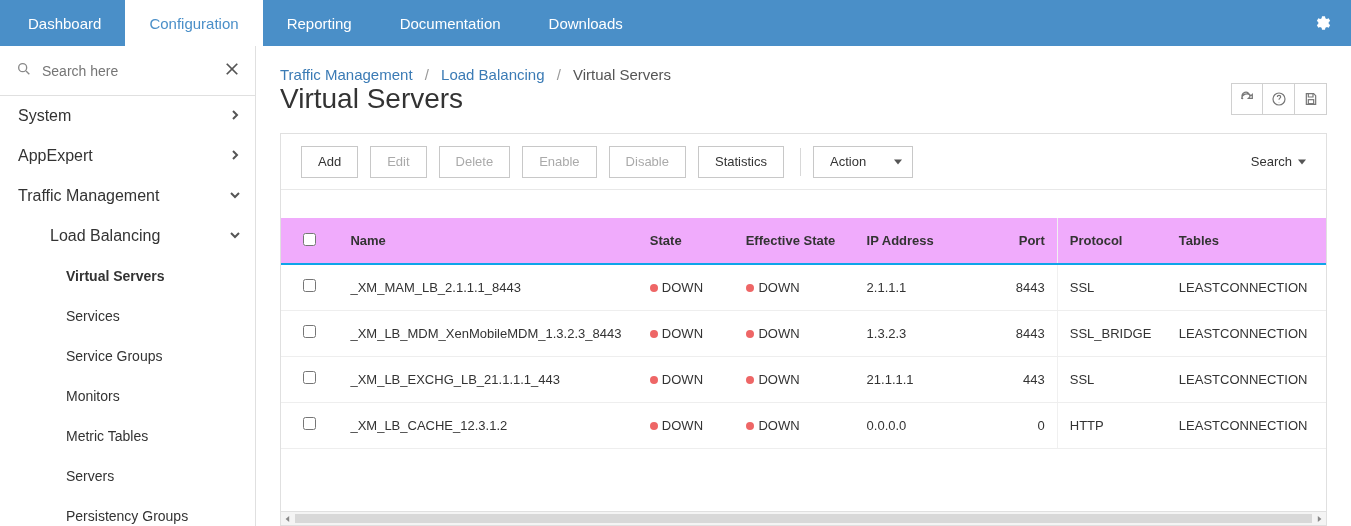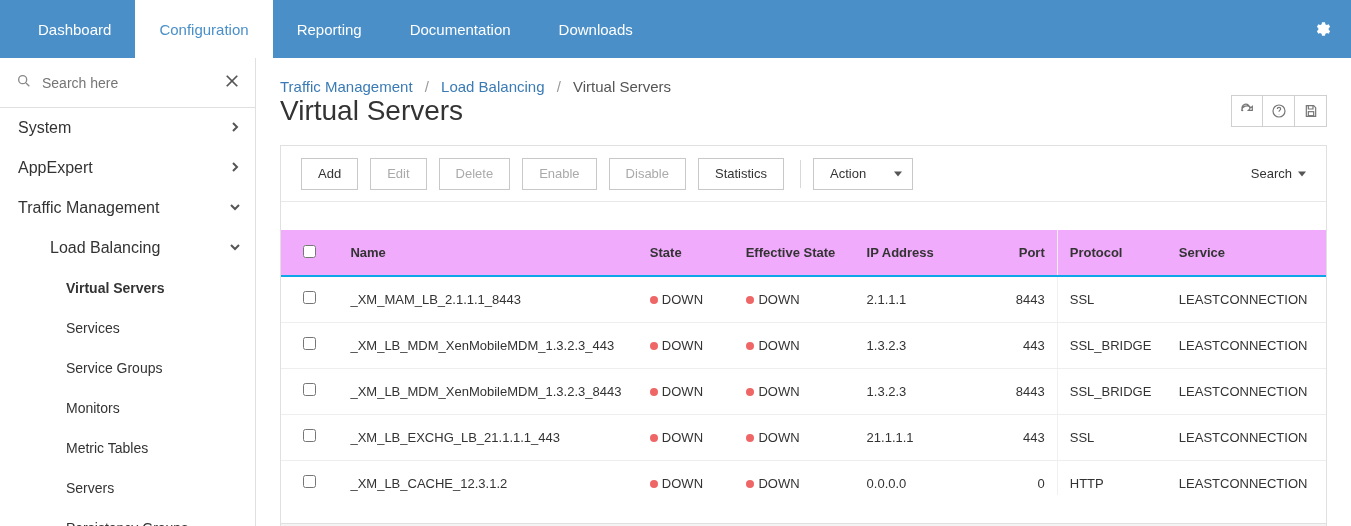--- a/index.html
+++ b/index.html
@@ -1,19 +1,19 @@
 <!DOCTYPE html>
 <html><head>
   <meta charset="utf-8">
   <style>
     * { margin:0; padding:0; box-sizing:border-box; font-family:"Segoe UI", "Helvetica Neue", Arial, sans-serif; }
     body { background:#fff; color:#333; width:1351px; height:526px; overflow:hidden; }
 
     
-    .topnav { height:58px; background:#4a8fc8; display:flex; align-items:stretch; padding-left:14px; position:relative; }
+    .topnav { height:46px; background:#4a8fc8; display:flex; align-items:stretch; padding-left:4px; position:relative; }
     .topnav .tab { padding:0 24px; display:flex; align-items:center; color:#fff; font-size:15px; cursor:pointer; }
     .topnav .tab.active { background:#fff; color:#4a8fc8; }
     .topnav .gear { position:absolute; right:20px; top:0; bottom:0; display:flex; align-items:center; color:#fff; }
     .topnav .gear svg { width:18px; height:18px; fill:#fff; }
 
     .layout { display:flex; height:480px; }
 
     
     .sidebar { width:256px; border-right:1px solid #e0e0e0; display:flex; flex-direction:column; }
     .searchbar { height:50px; display:flex; align-items:center; padding:0 16px; border-bottom:1px solid #e0e0e0; }
@@ -220,42 +220,32 @@
         <table>
           <thead>
               <tr id="thead-row">
                 <th><input type="checkbox" style=""></th>
                 <th class="col-name">Name</th>
                 <th class="col-state">State</th>
                 <th class="col-eff">Effective State</th>
                 <th class="col-ip">IP Address</th>
                 <th class="col-port">Port</th>
                 <th class="col-proto">Protocol</th>
-                <th class="col-method">Service</th>
+                <th class="col-method">Tables</th>
               </tr>
             </thead>
           <tbody id="tbody">
               <tr>
                 <td><input type="checkbox" style=""></td>
                 <td class="col-name">_XM_MAM_LB_2.1.1.1_8443</td>
                 <td class="col-state"><span class="dot"></span>DOWN</td>
                 <td class="col-eff"><span class="dot"></span>DOWN</td>
                 <td class="col-ip">2.1.1.1</td>
                 <td class="col-port">8443</td>
                 <td class="col-proto">SSL</td>
-                <td class="col-method">LEASTCONNECTION</td>
-              </tr>
-              <tr>
-                <td><input type="checkbox" style=""></td>
-                <td class="col-name">_XM_LB_MDM_XenMobileMDM_1.3.2.3_443</td>
-                <td class="col-state"><span class="dot"></span>DOWN</td>
-                <td class="col-eff"><span class="dot"></span>DOWN</td>
-                <td class="col-ip">1.3.2.3</td>
-                <td class="col-port">443</td>
-                <td class="col-proto">SSL_BRIDGE</td>
                 <td class="col-method">LEASTCONNECTION</td>
               </tr>
               <tr>
                 <td><input type="checkbox" style=""></td>
                 <td class="col-name">_XM_LB_MDM_XenMobileMDM_1.3.2.3_8443</td>
                 <td class="col-state"><span class="dot"></span>DOWN</td>
                 <td class="col-eff"><span class="dot"></span>DOWN</td>
                 <td class="col-ip">1.3.2.3</td>
                 <td class="col-port">8443</td>
                 <td class="col-proto">SSL_BRIDGE</td>

